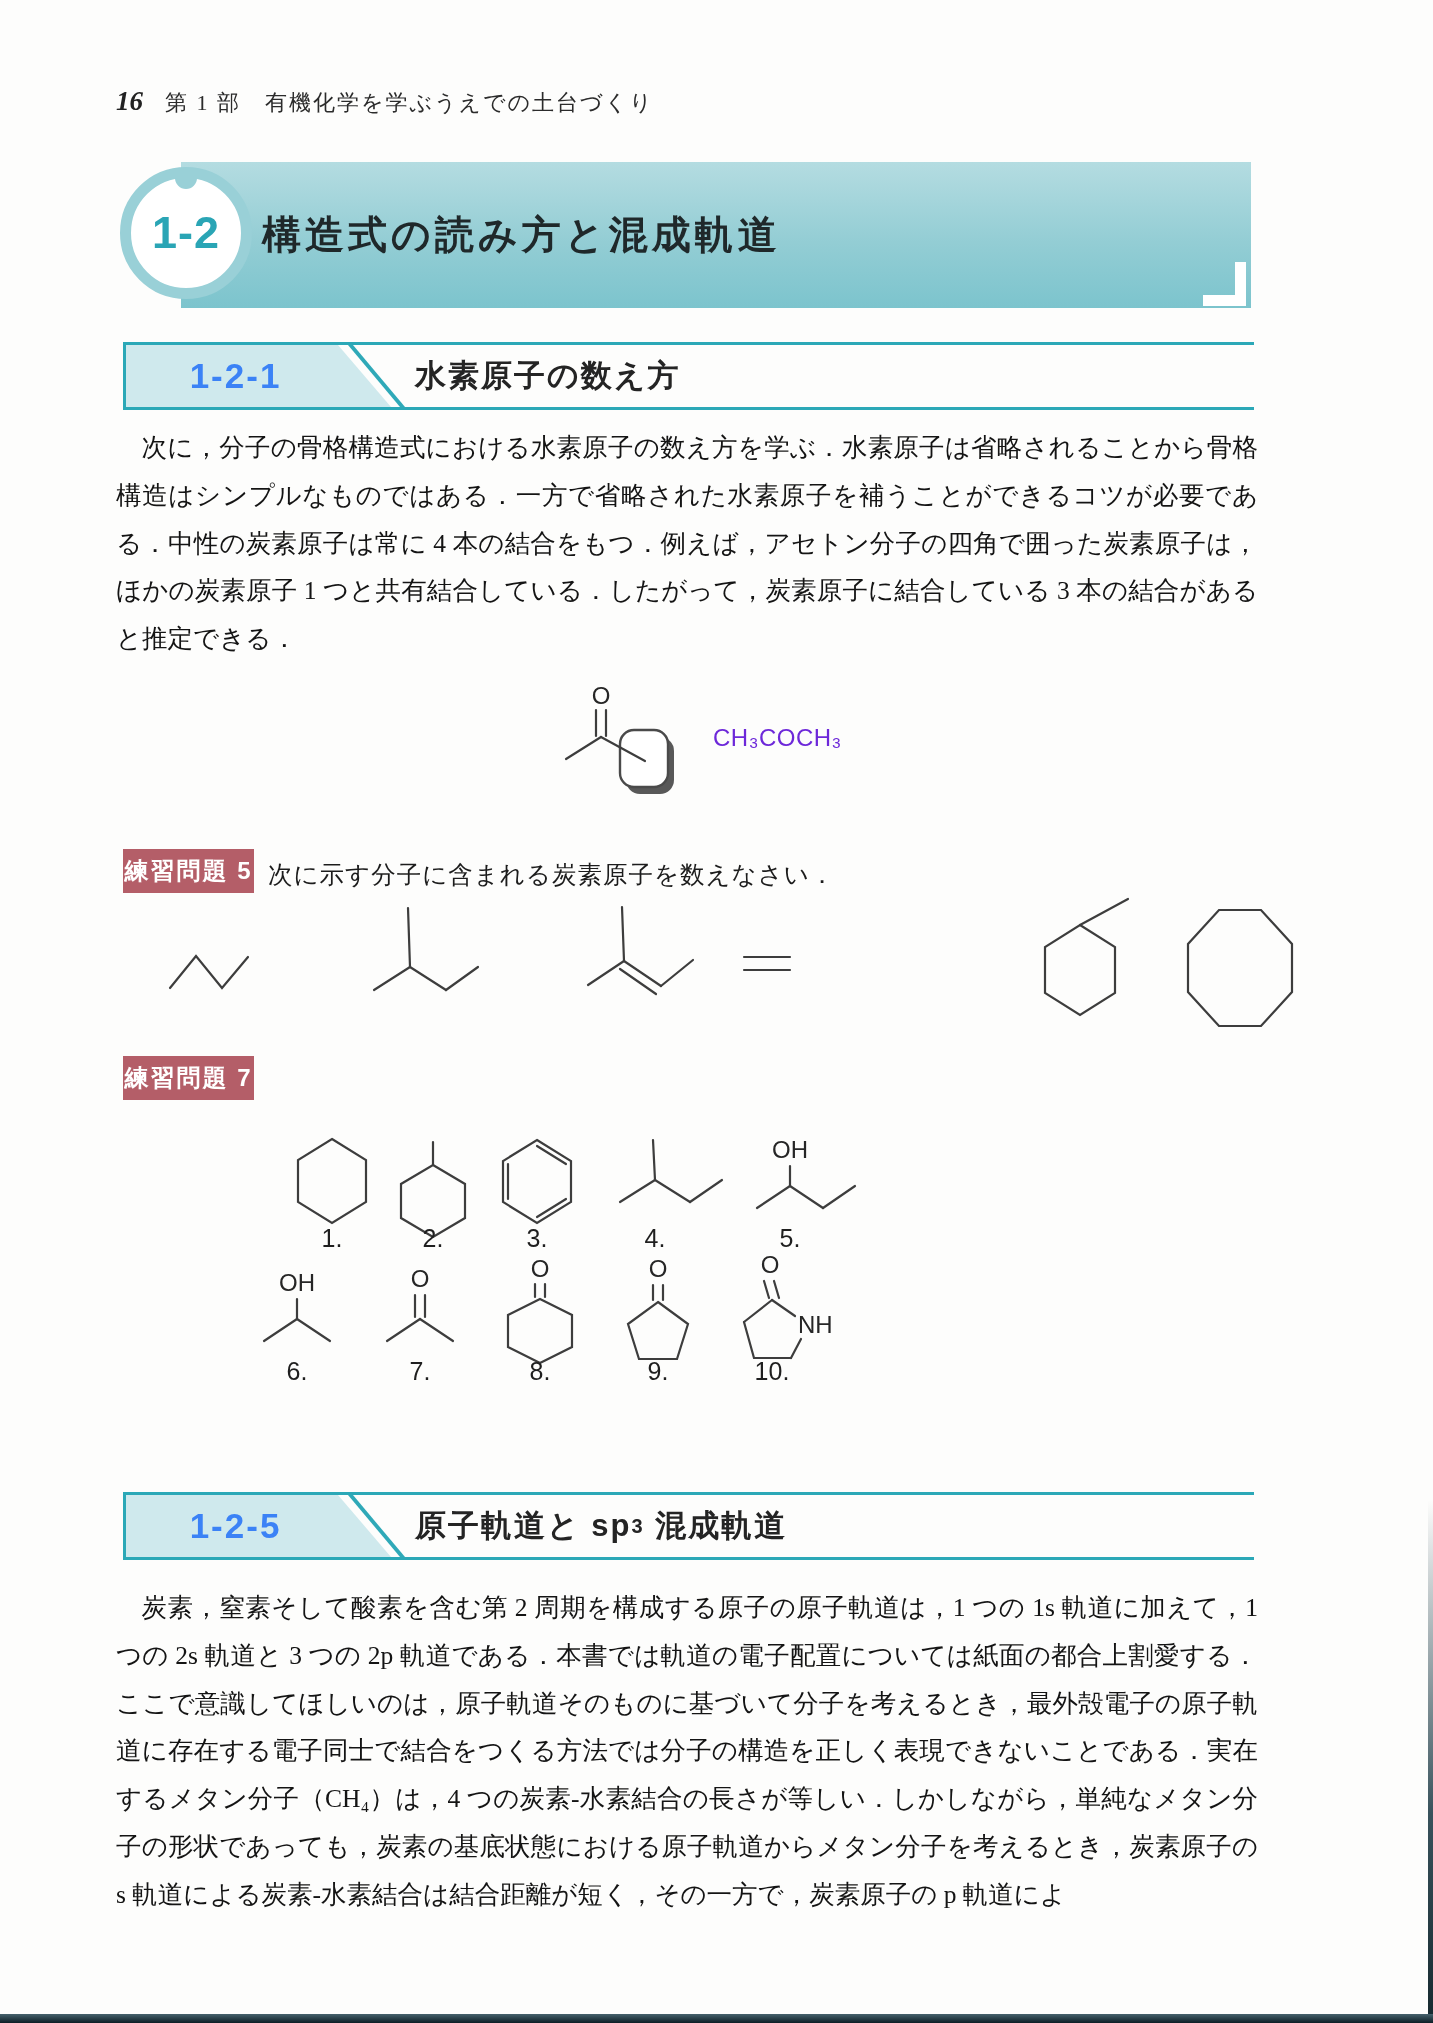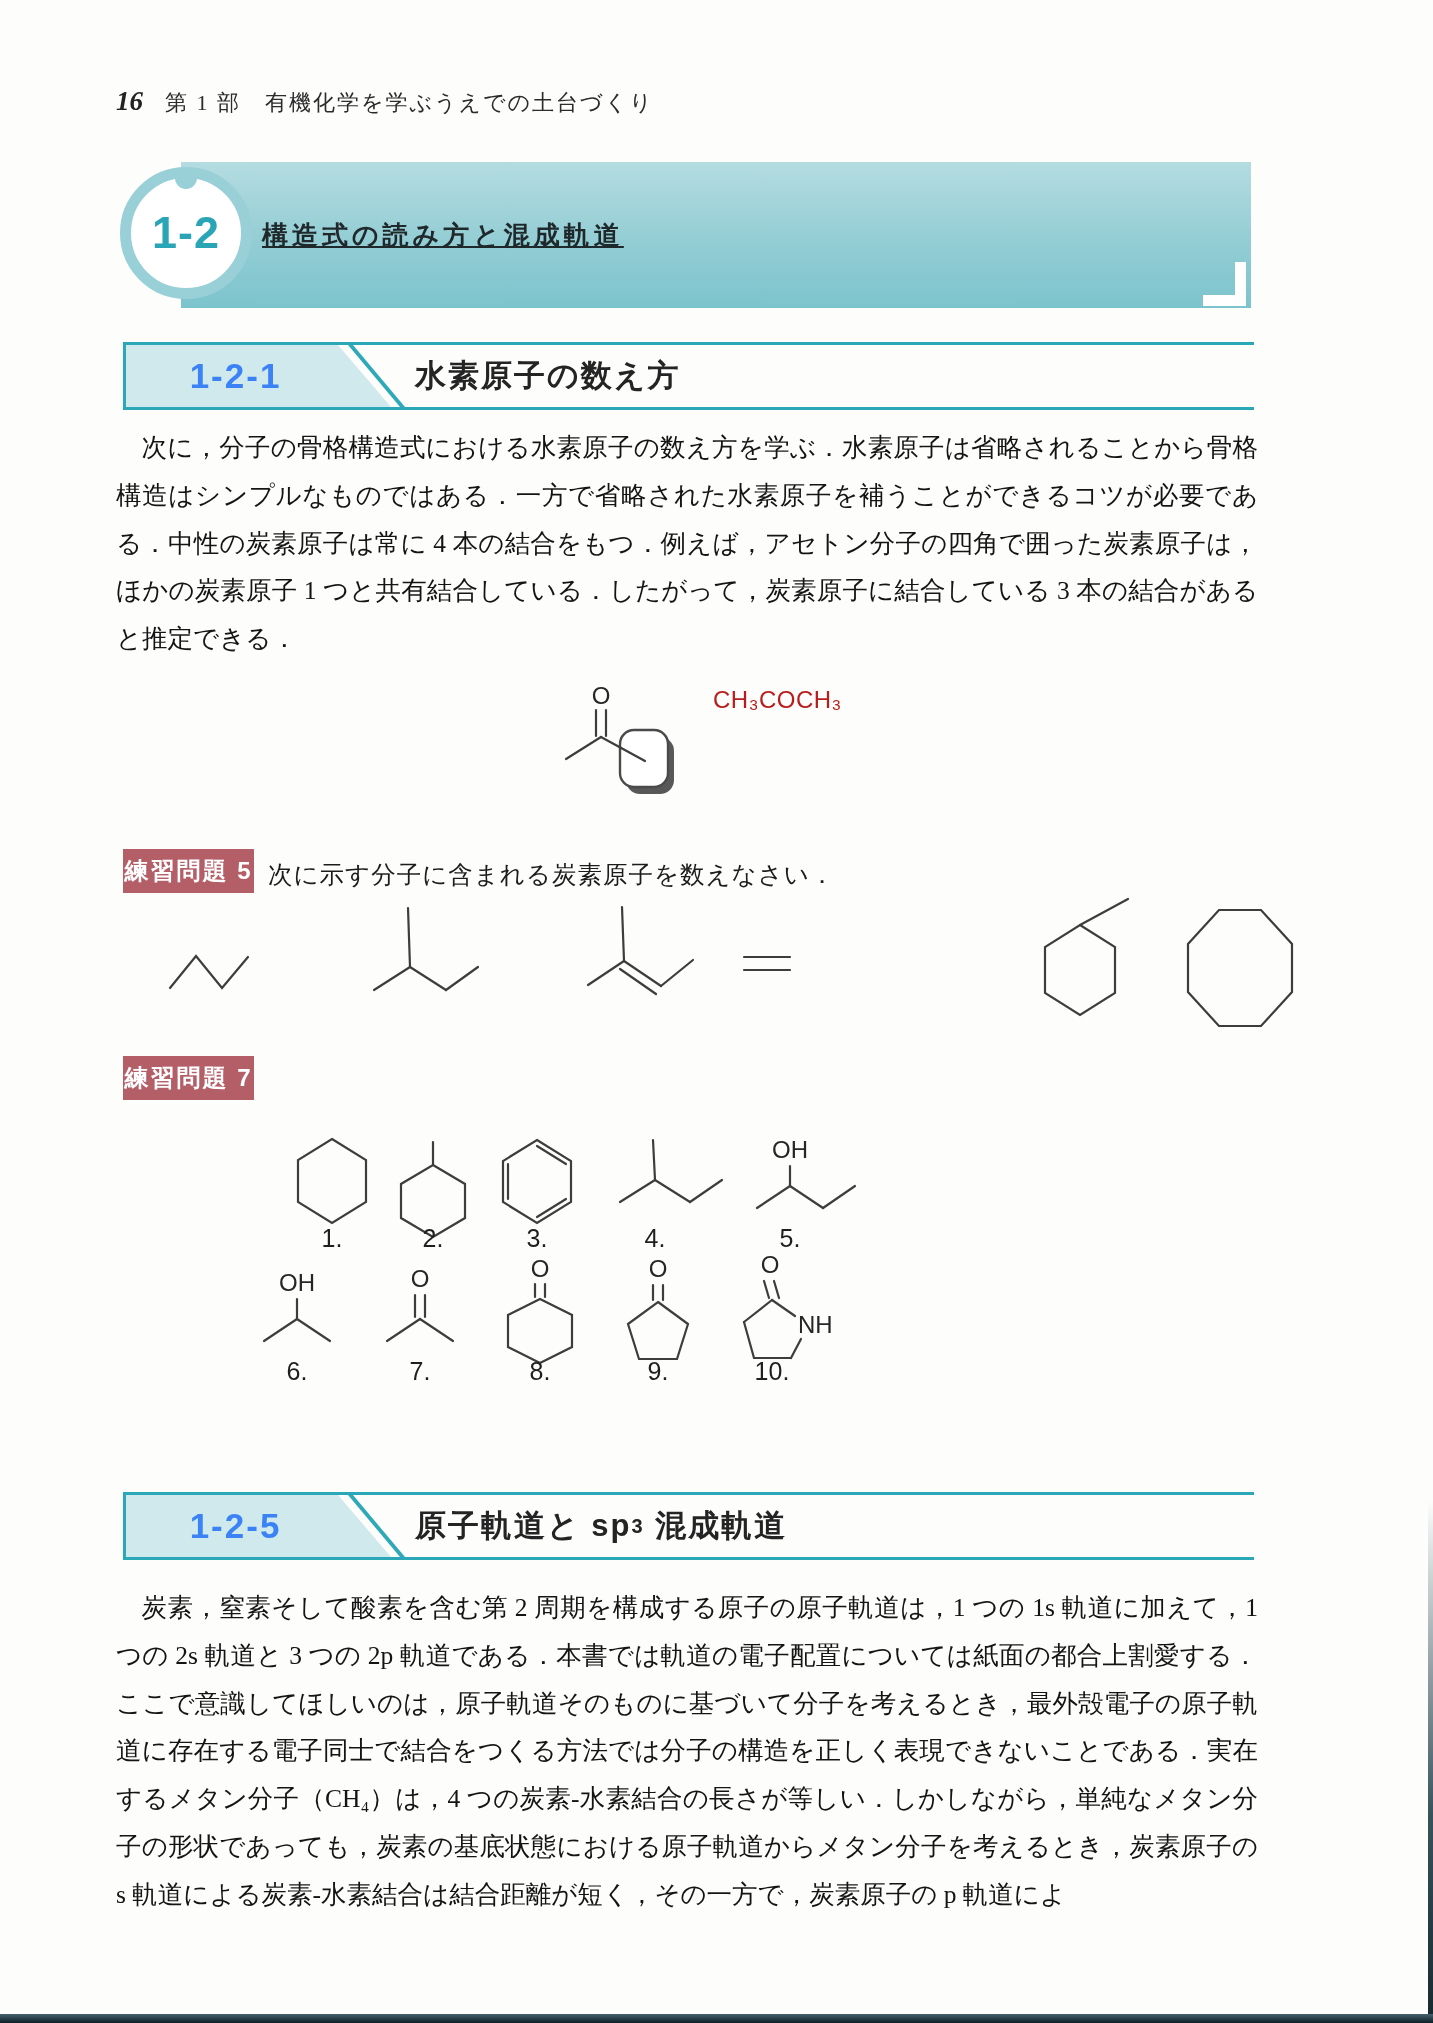--- a/index.html
+++ b/index.html
@@ -8,22 +8,22 @@
 
   
   .rhead { position:absolute; left:116px; top:86px; white-space:nowrap; }
   .rhead .pnum { font-style:italic; font-weight:bold; font-size:27px; color:#222; }
   .rhead .rtitle { font-size:22px; margin-left:22px; letter-spacing:2px; color:#2b2b2b; }
 
   
   .banner { position:absolute; left:181px; top:162px; width:1070px; height:146px;
             background:linear-gradient(to bottom,#b4dce1 0%,#93cdd4 55%,#7cc4cd 100%); }
   .banner-title { position:absolute; left:81px; top:0; height:146px; display:flex; align-items:center;
-            font-family:"Liberation Sans","DejaVu Sans",sans-serif; font-weight:bold; font-size:26px;
-            color:#1f282a; letter-spacing:4px;text-decoration:underline; }
+            font-family:"Liberation Sans","DejaVu Sans",sans-serif; font-weight:bold; font-size:39px;
+            color:#1f282a; letter-spacing:4px; }
   .sec-circle { position:absolute; left:120px; top:167px; width:132px; height:132px; border-radius:50%;
             background:#fff; border:11px solid #99d0d7; box-sizing:border-box;
             display:flex; align-items:center; justify-content:center; }
   .sec-circle span { font-family:"Liberation Sans","DejaVu Sans",sans-serif; font-weight:bold;
             font-size:45px; color:#2aa5b5; letter-spacing:1px; }
   .circle-notch { position:absolute; left:175px; top:176px; width:22px; height:13px;
             background:#99d0d7; border-radius:0 0 11px 11px; }
   .br-h { position:absolute; left:1203px; top:295px; width:43px; height:11px; background:#fff; }
   .br-v { position:absolute; left:1235px; top:262px; width:11px; height:44px; background:#fff; }
 
@@ -57,22 +57,22 @@
   .prompt { position:absolute; left:268px; font-family:"Liberation Sans","DejaVu Sans",sans-serif;
             font-size:24.5px; color:#1c1c1c; letter-spacing:1px; }
 
   
   svg.struct { position:absolute; }
   svg.struct path, svg.struct polyline, svg.struct polygon, svg.struct line
        { fill:none; stroke:#3d3d3d; stroke-width:2.2; stroke-linecap:round; }
   svg.struct text { font-family:"Liberation Sans","DejaVu Sans",sans-serif; fill:#262626;
                     font-size:24px; }
   svg.struct text.numlab { font-size:25px; fill:#1f1f1f; }
-  .formula { position:absolute; left:713px; top:686px;
-             font-family:"Liberation Sans","DejaVu Sans",sans-serif; font-size:24px; color:#b91c1c;
+  .formula { position:absolute; left:713px; top:724px;
+             font-family:"Liberation Sans","DejaVu Sans",sans-serif; font-size:24px; color:#6d28d9;
              letter-spacing:0.5px; }
 
   
   .bottom-edge { position:absolute; left:0; top:2014px; width:100%; height:9px;
                  background:linear-gradient(to bottom,#47626d,#0c1e25); }
   .right-edge  { position:absolute; left:1428px; top:1500px; width:5px; height:523px;
                  background:linear-gradient(to bottom,rgba(80,100,110,0),#38525c 60%,#16292f 100%); }
 </style>
 </head>
 <body>

